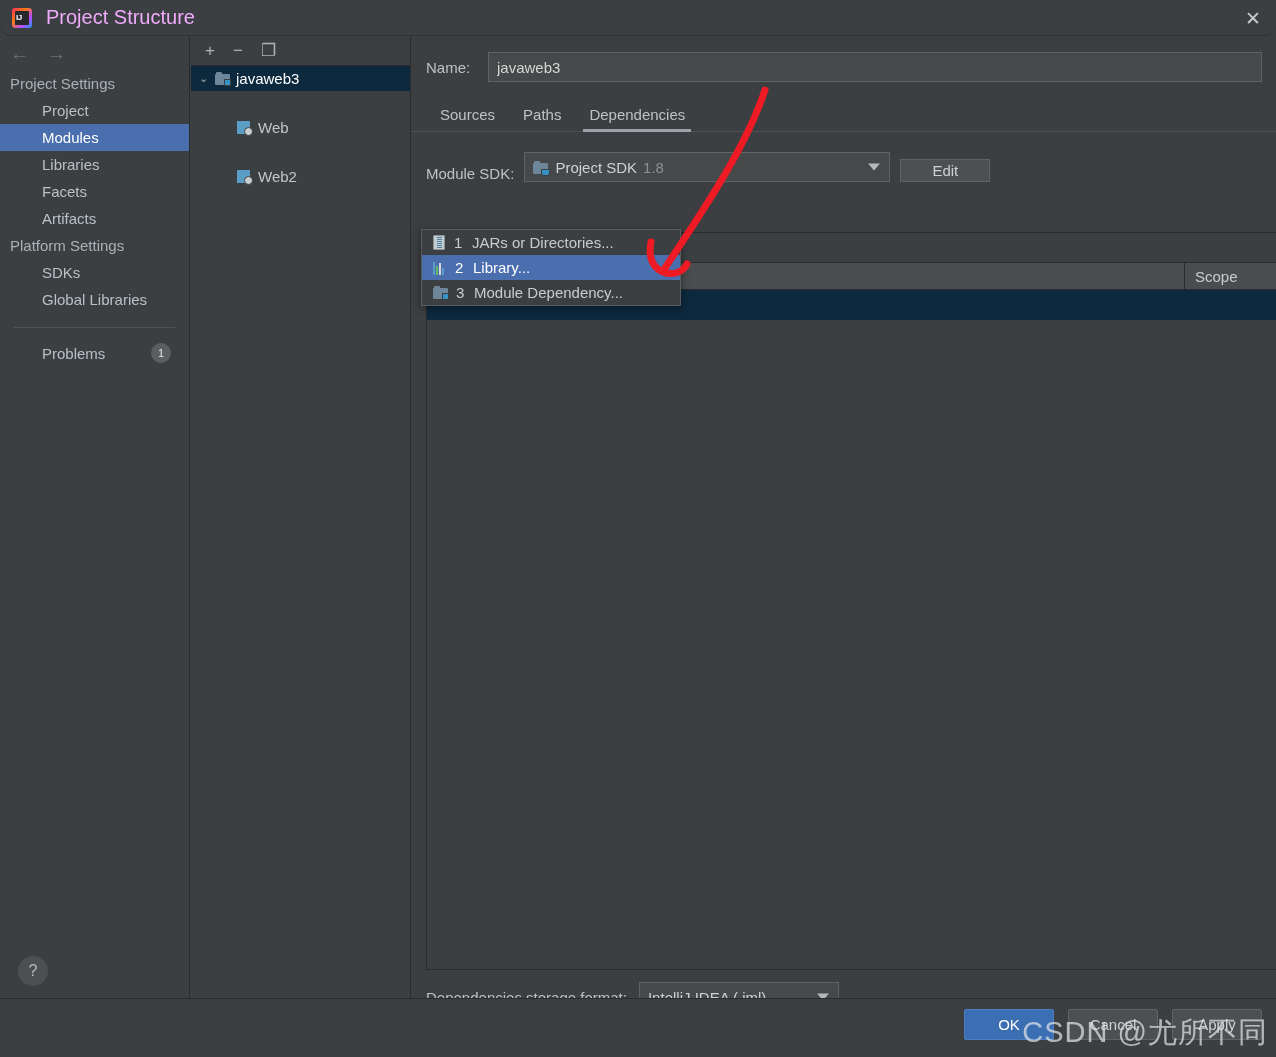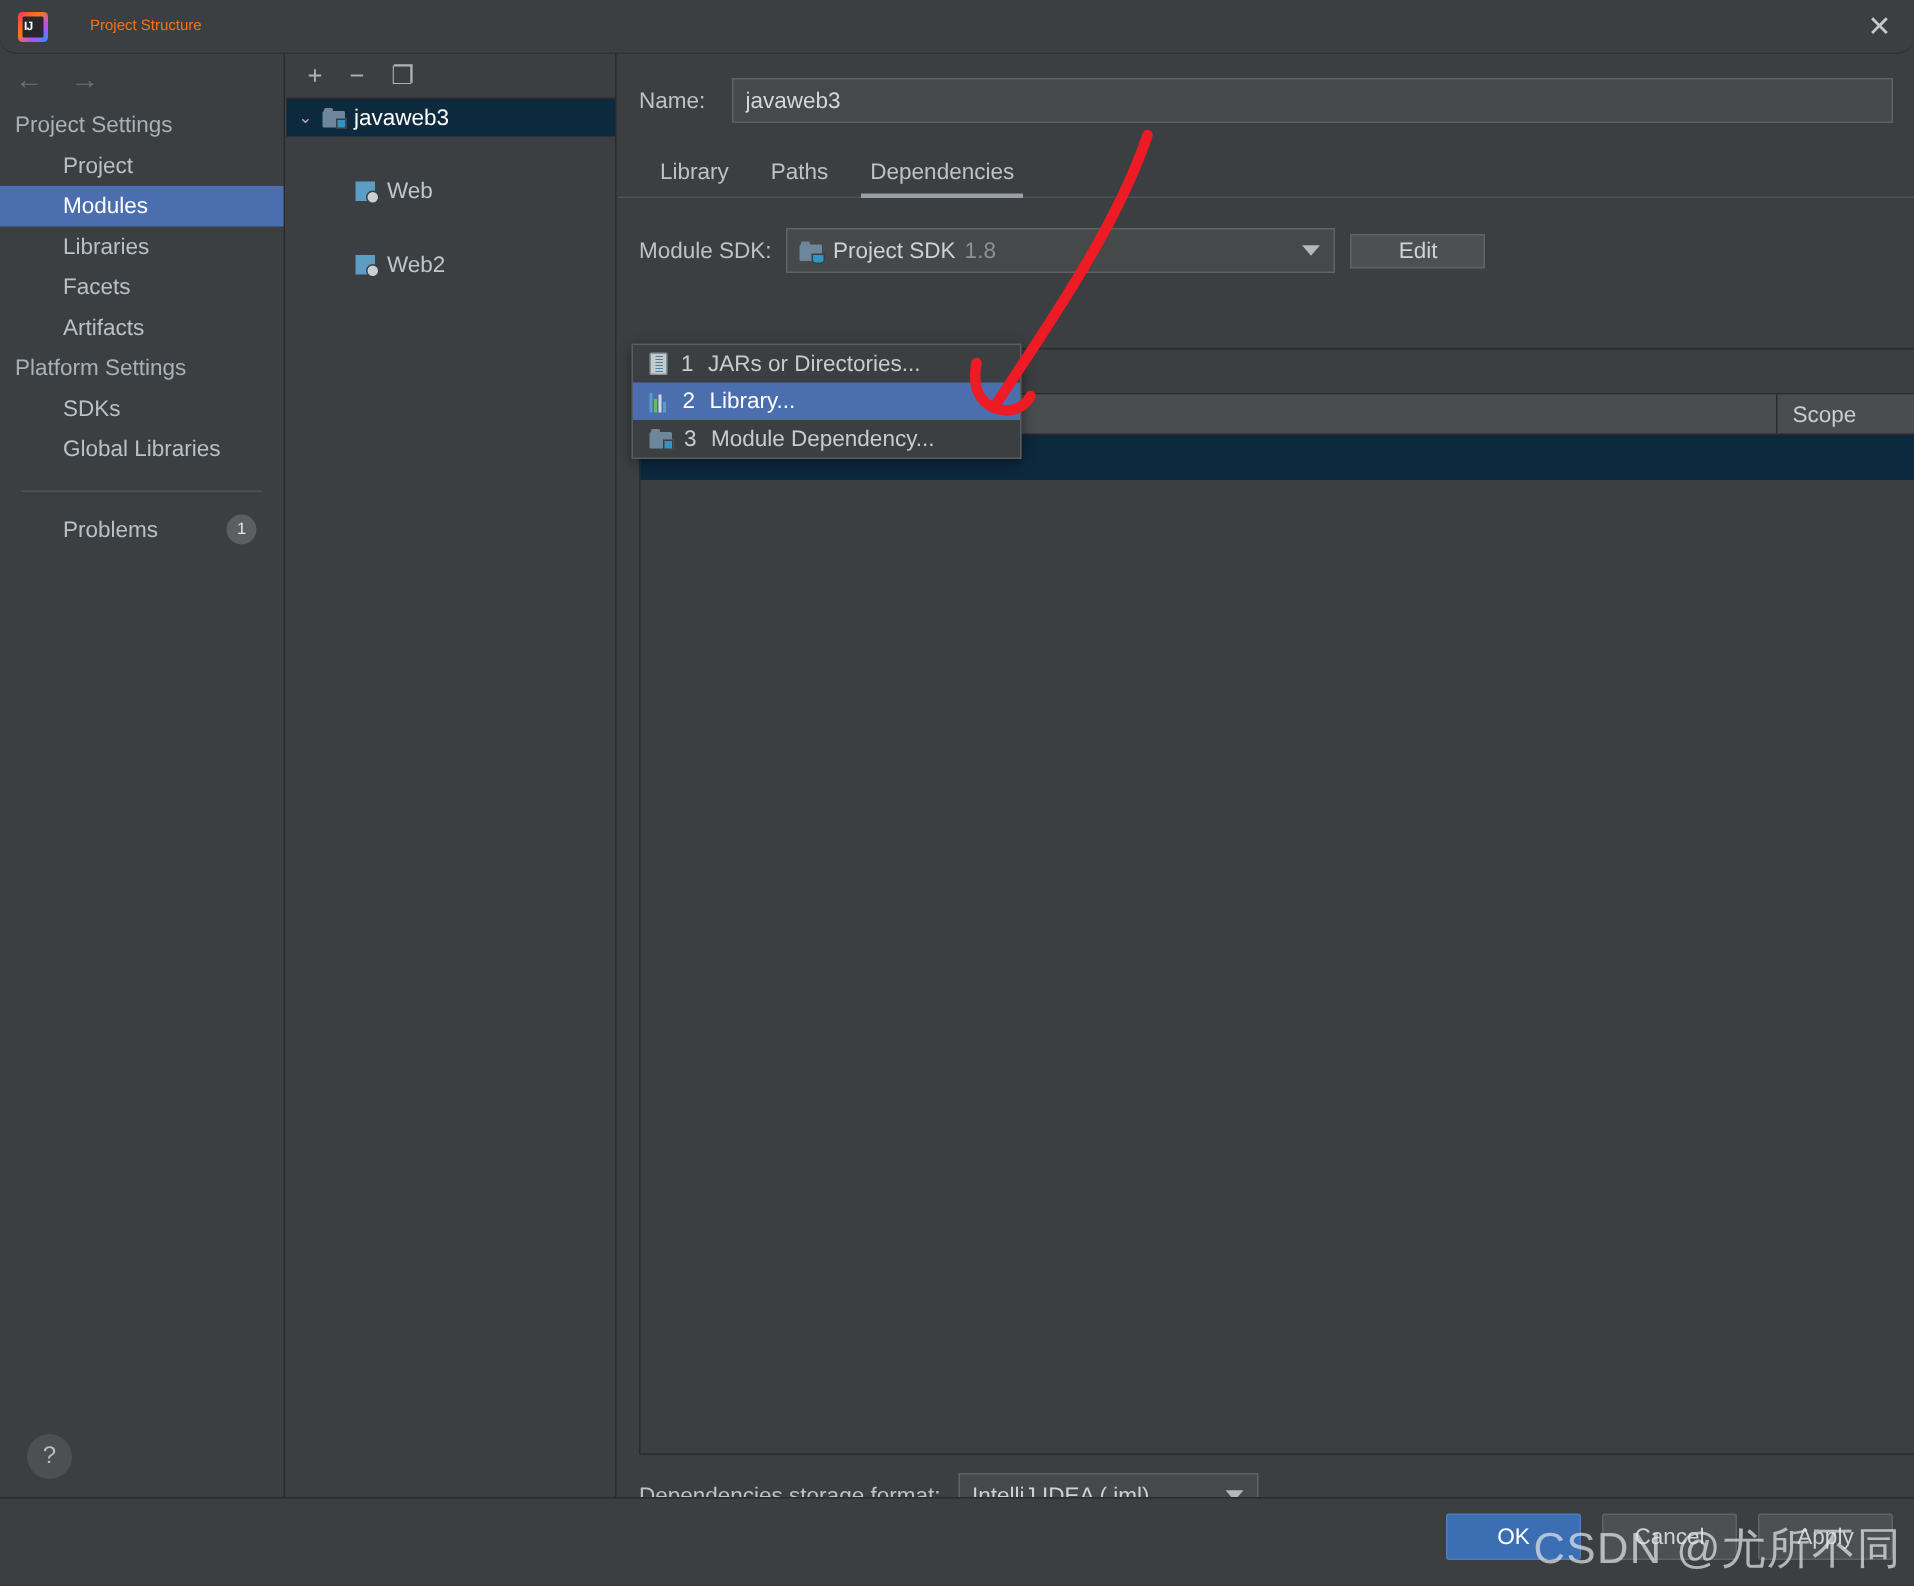--- a/index.html
+++ b/index.html
@@ -26,21 +26,21 @@
   .ij-logo .inner {
     position: absolute; left: 3px; top: 3px; width: 14px; height: 14px;
     background: #27282c; border-radius: 1px;
   }
   .ij-logo .ij-text {
     position: absolute; left: 4px; top: 3px; color: #fff;
     font-size: 8px; font-weight: bold; font-family: "Liberation Sans", sans-serif;
     letter-spacing: -0.5px; line-height: 14px;
   }
   .title-text {
-    margin-left: 28px; color: #f97316; font-size: 10px;
+    margin-left: 14px; color: #f0abfc; font-size: 20px;
   }
   .close-btn {
     position: absolute; right: 0; top: 0; width: 46px; height: 36px;
     display: flex; align-items: center; justify-content: center;
     color: #c8c8c8; font-size: 19px; cursor: pointer;
   }
 
   
   .sidebar {
     position: absolute; left: 0; top: 36px; width: 190px; height: 962px;
@@ -136,21 +136,21 @@
   }
   .tab {
     color: #bcc2c6; font-size: 15px; padding: 0 14px 8px 14px; cursor: pointer;
     position: relative;
   }
   .tab.active::after {
     content: ""; position: absolute; left: 8px; right: 8px; bottom: -1px;
     height: 3px; background: #9aa0a6;
   }
 
-  .sdk-row { display: flex; align-items: center; padding: 20px 14px 0 14px; gap: 10px; }
+  .sdk-row { display: flex; align-items: flex-end; padding: 20px 14px 0 14px; gap: 10px; }
   .sdk-label { color: #bcc2c6; font-size: 15px; }
   .combo {
     position: relative; height: 30px; background: #45494a; border: 1px solid #5e6364;
     display: flex; align-items: center; padding: 0 16px 0 8px; color: #cfd2d4;
     font-size: 15px; cursor: pointer;
   }
   .combo .arrow {
     position: absolute; right: 9px; top: 50%; transform: translateY(-50%);
     width: 0; height: 0; border-left: 6px solid transparent;
     border-right: 6px solid transparent; border-top: 7px solid #b4b8ba;
@@ -386,21 +386,21 @@
   </div>
 
   <div class="main">
 
     <div class="name-row">
       <div class="name-label">Name:</div>
       <input class="name-input" value="javaweb3" style="">
     </div>
 
     <div class="tabs">
-      <div class="tab">Library</div>
+      <div class="tab">Sources</div>
       <div class="tab">Paths</div>
       <div class="tab active">Dependencies</div>
     </div>
 
     <div class="sdk-row">
       <div class="sdk-label">Module SDK:</div>
       <div class="combo sdk-combo">
         <span class="icon-sdkfolder">
           <span class="f2"></span>
             <span class="f1"></span>

